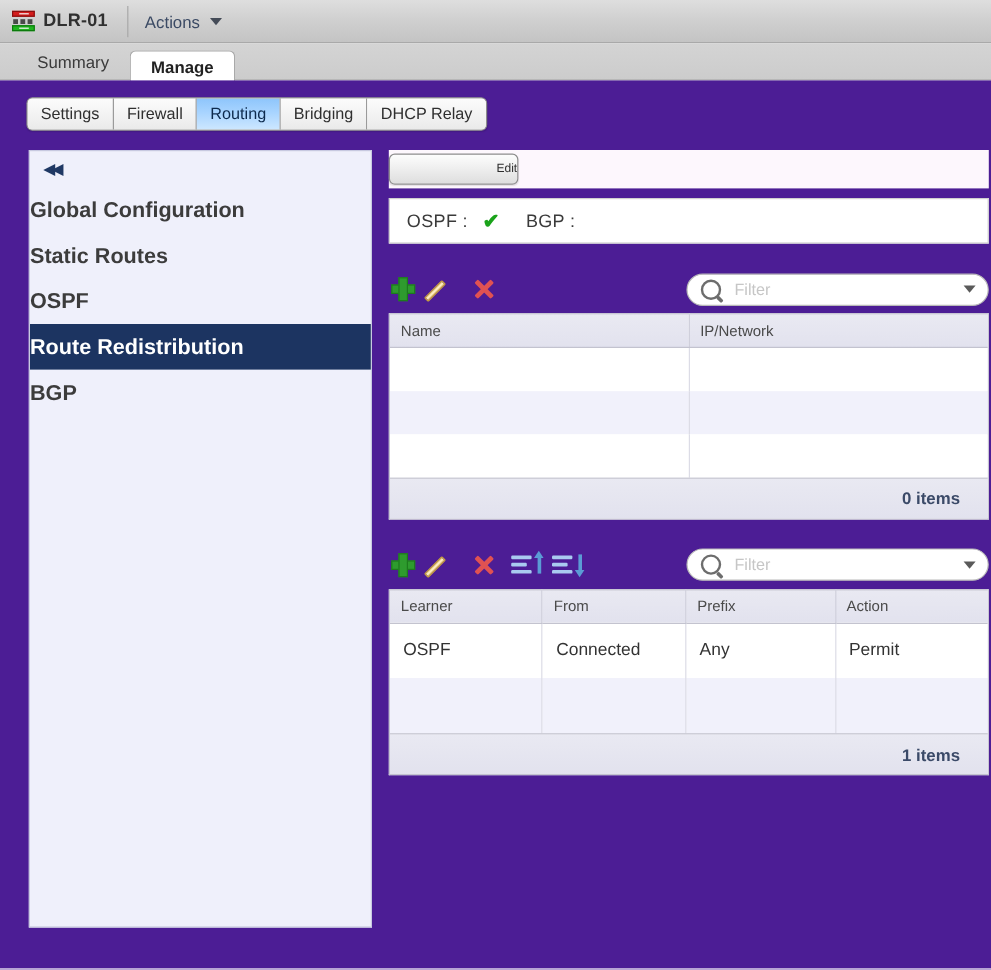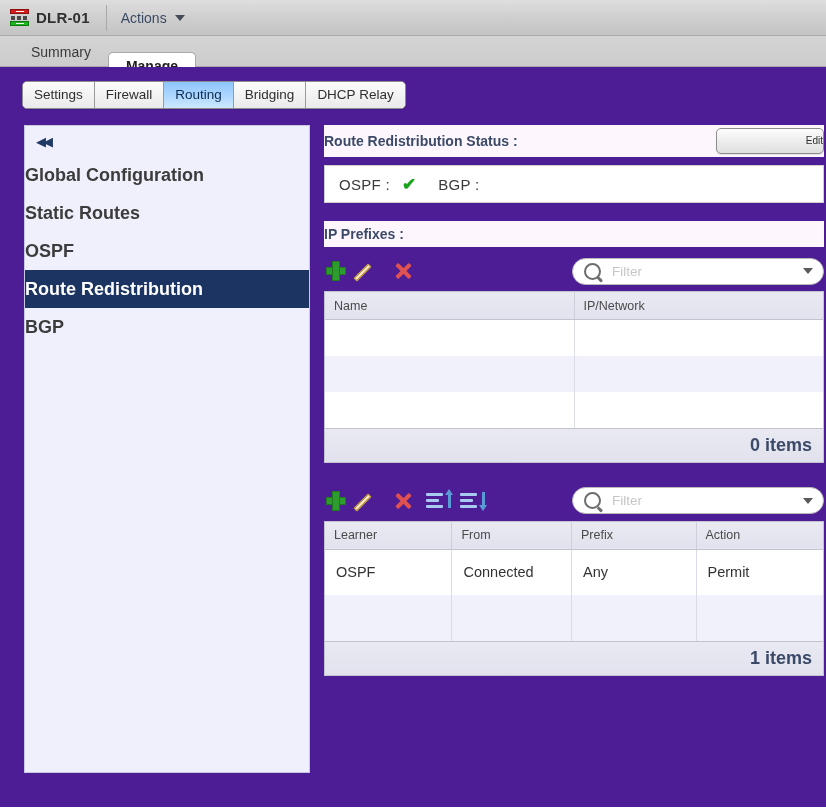--- a/index.html
+++ b/index.html
@@ -115,21 +115,21 @@
     margin-top: 18px;
   }
   .mtab.active {
     background: #ffffff;
     border: 1px solid #a9a9a9;
     border-bottom: 1px solid #ffffff;
     border-radius: 5px 5px 0 0;
     font-weight: bold;
     color: #222222;
     position: relative;
-    top: 14px;
+    top: 4px;
     height: 28px;
   }
 
   
   .content {
     position: relative;
     height: 740px;
     background: #4c1d95;
     padding-top: 14px;
     box-sizing: border-box;
@@ -444,22 +444,22 @@
   table.gt tr.even td { background: #f1f1fb; }
   table.gt tr.tall td { height: 46px; }
 
   .grid-foot {
     height: 34px;
     background: linear-gradient(to bottom, #e9e9f2 0%, #e2e2ee 100%);
     border-top: 1px solid #c3c3cf;
     display: flex;
     align-items: center;
     justify-content: flex-end;
-    padding-right: 11px;
-    font-size: 18px;
+    padding-right: 23px;
+    font-size: 14px;
     font-weight: bold;
     color: #3b4a68;
     box-sizing: border-box;
   }
 
   .sec-block { margin-top: 18px; }
 </style>
 </head>
 <body>
 
@@ -503,35 +503,31 @@
       <div class="nav-item">Global Configuration</div>
       <div class="nav-item">Static Routes</div>
       <div class="nav-item">OSPF</div>
       <div class="nav-item selected">Route Redistribution</div>
       <div class="nav-item">BGP</div>
     </div>
 
     <div class="rightpanel">
 
       <div class="sec-head">
-        <span class="sec-title">Route Redistribution Status :</span>
         <span class="btn">Edit</span>
       </div>
 
       <div class="status-box">
         <span class="lbl">OSPF :</span>
         <span class="check">✔</span>
         <span class="lbl">BGP :</span>
         <span class="lbl" style="margin-left:10px"></span>
       </div>
 
       <div class="sec-block">
-        <div class="sec-head">
-          <span class="sec-title">IP Prefixes :</span>
-        </div>
 
         <div class="toolbar">
           <span class="tb-icon ic-plus"></span>
           <span class="tb-icon ic-pencil disabled"></span>
           <span class="tb-icon ic-x disabled"></span>
           <span class="tb-spacer"></span>
           <span class="filterbox">
             <span class="mag"></span>
             <input type="text" placeholder="Filter" style="">
             <span class="fcaret"></span>

